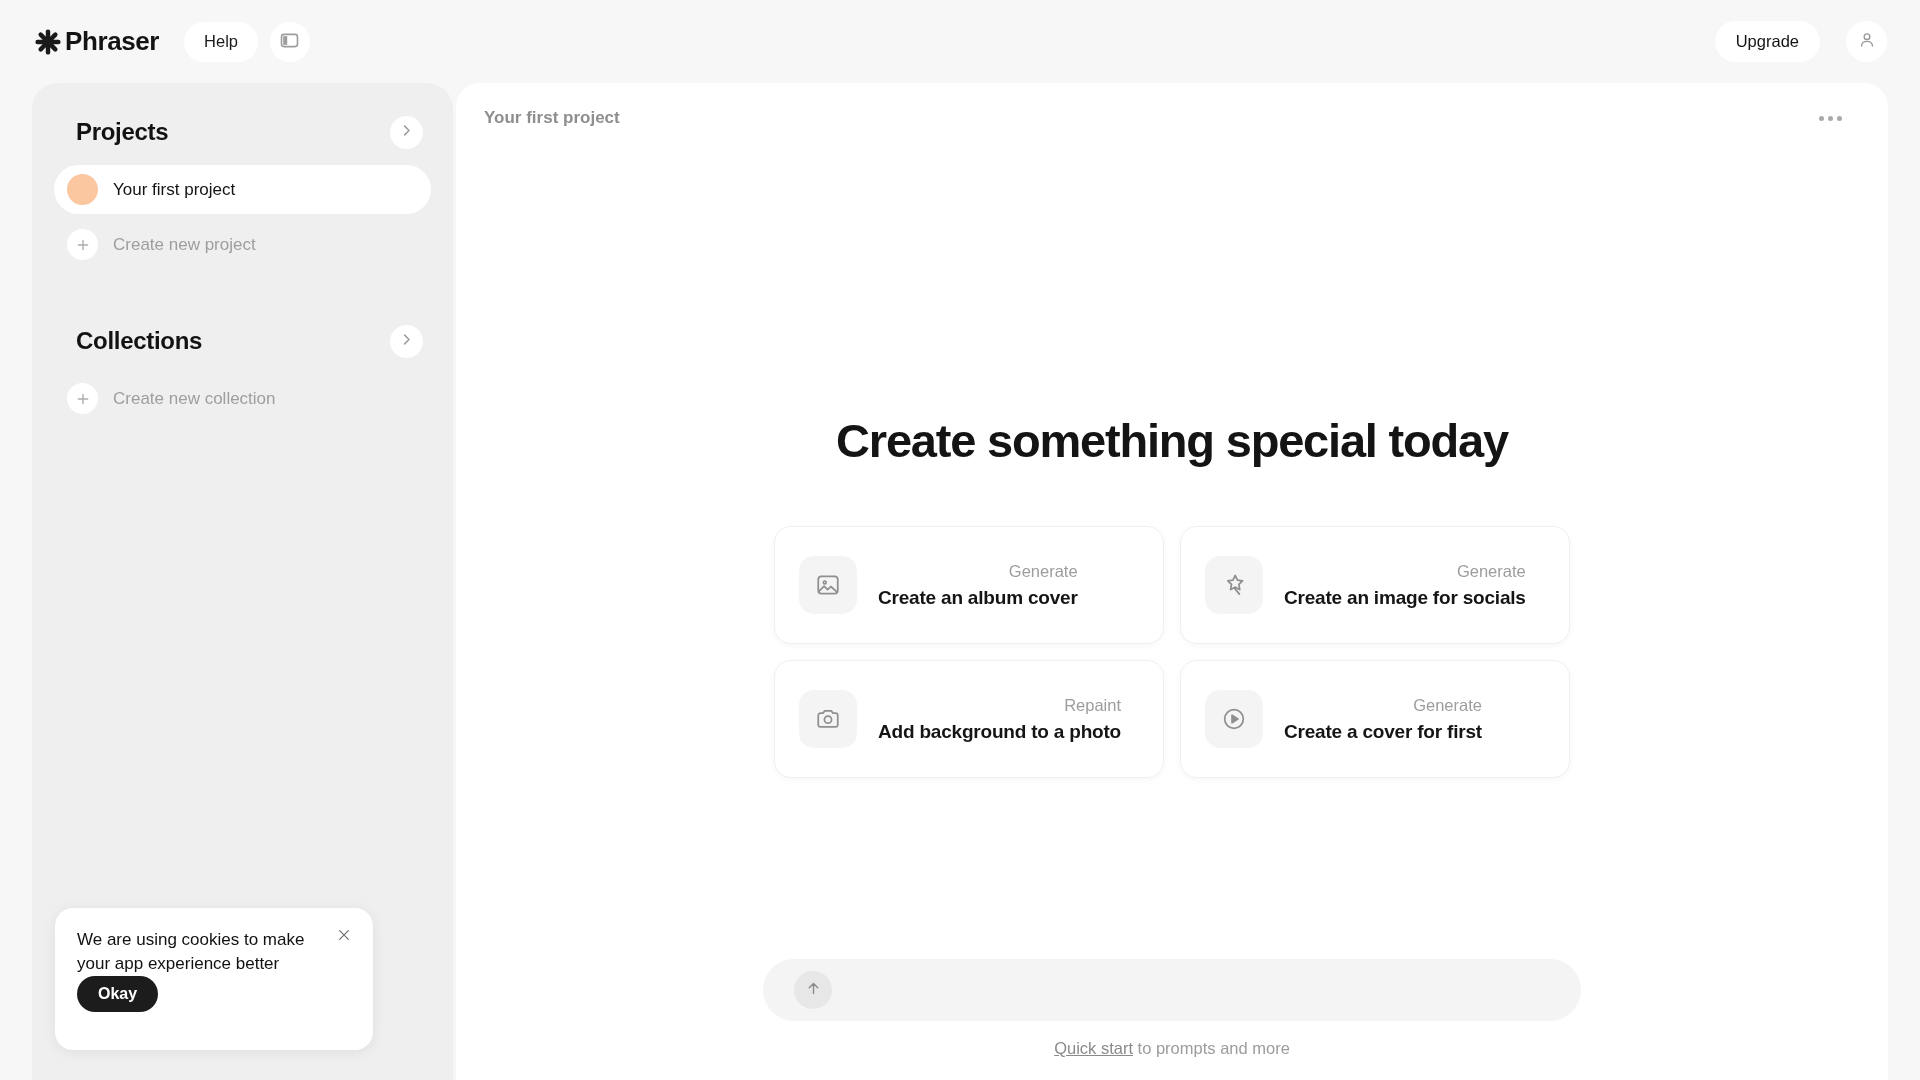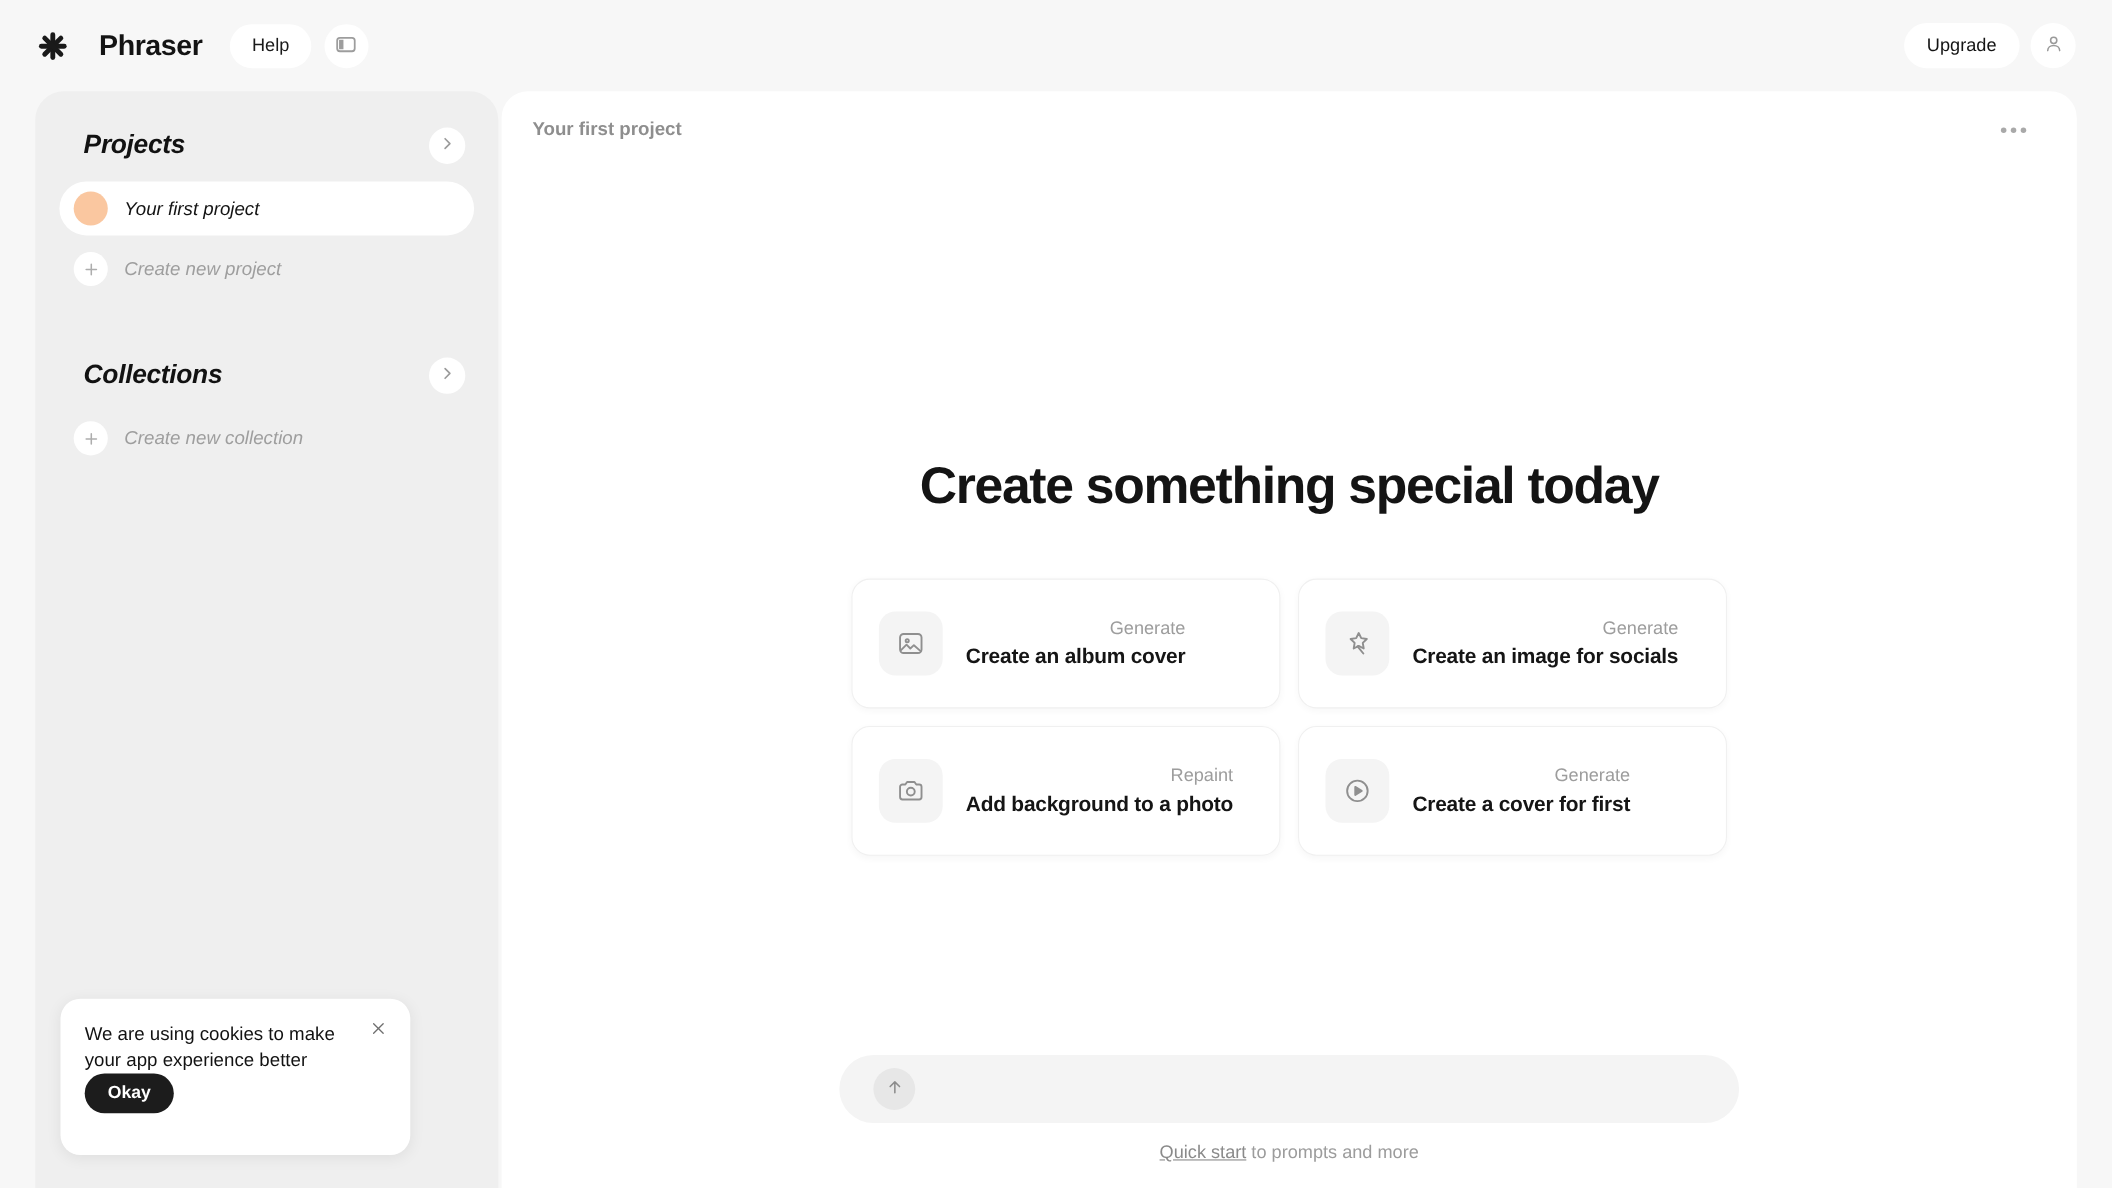--- a/index.html
+++ b/index.html
@@ -26,21 +26,21 @@
     height: 83px;
     display: flex;
     align-items: center;
     background: #f7f7f7;
     padding: 0 33px 0 33px;
   }
 
   .brand {
     display: flex;
     align-items: center;
-    gap: 27px;
+    gap: 2px;
     margin-right: 20px;
   }
 
   .logo-mark {
     width: 30px;
     height: 30px;
     display: flex;
     align-items: center;
     justify-content: center;
     color: #1a1a1a;
@@ -79,21 +79,21 @@
     cursor: pointer;
     display: flex;
     align-items: center;
     justify-content: center;
   }
 
   .topbar-right {
     margin-left: auto;
     display: flex;
     align-items: center;
-    gap: 10px;
+    gap: 26px;
   }
 
   .upgrade-btn {
     height: 41px;
     padding: 0 21px;
     border-radius: 21px;
     background: #ffffff;
     border: none;
     font-family: inherit;
     font-size: 16.5px;
@@ -118,21 +118,20 @@
   
   .sidebar {
     position: absolute;
     left: 32px;
     top: 83px;
     width: 421px;
     height: 997px;
     background: #efefef;
     border-radius: 26px 26px 0 0;
     padding: 0 22px;
-    font-style: italic;
   }
 
   .section-head {
     display: flex;
     align-items: center;
     justify-content: space-between;
     height: 54px;
     padding: 0 8px 0 22px;
   }
 

